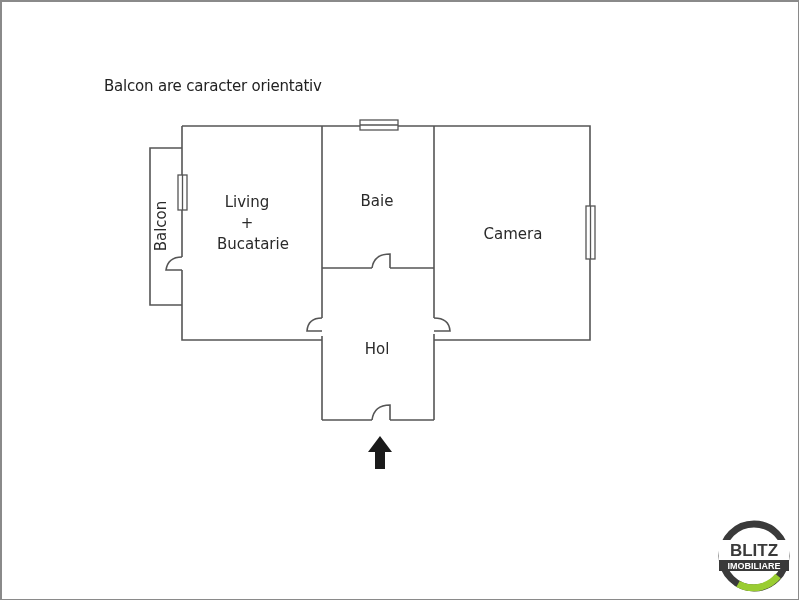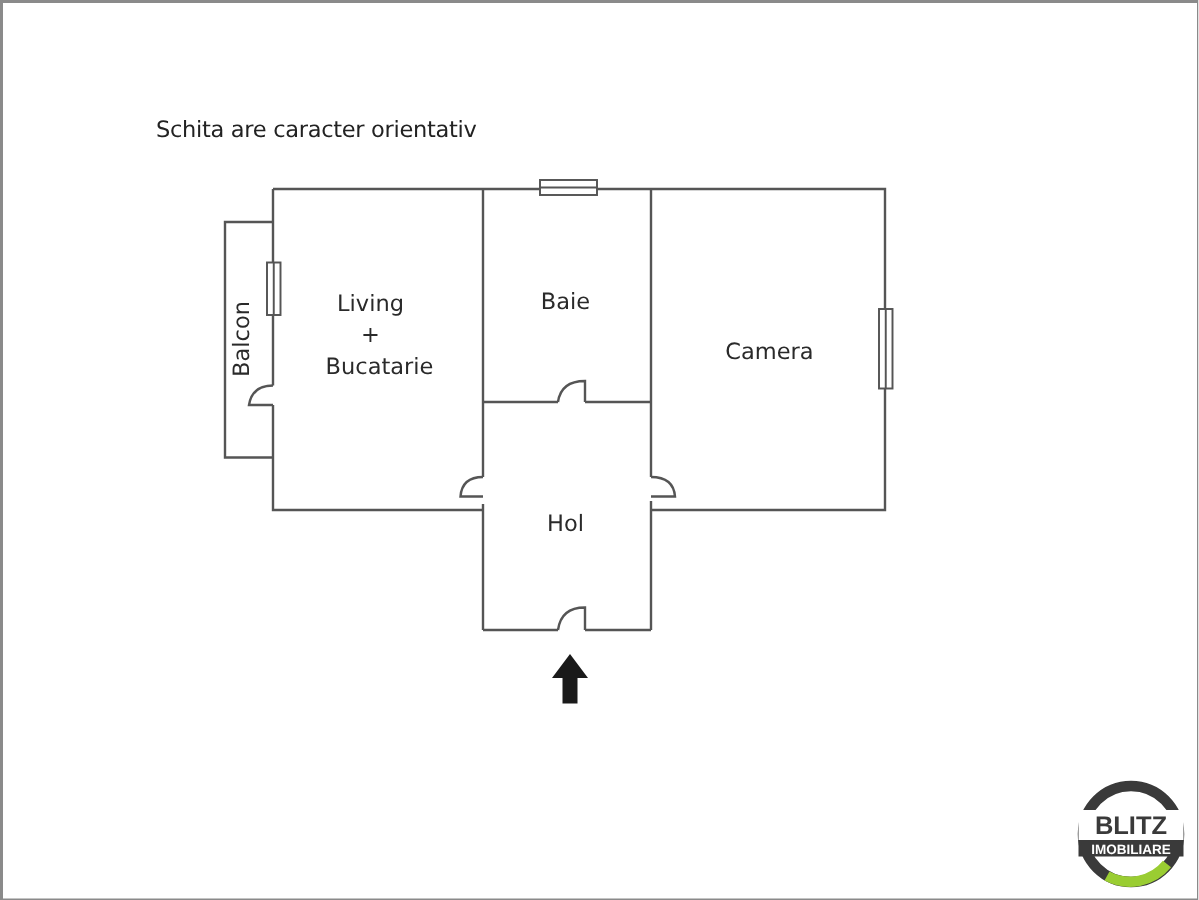--- a/index.html
+++ b/index.html
@@ -8,21 +8,21 @@
   .note { position: absolute; left: 104px; top: 77px; font-size: 15px; color: #222; letter-spacing: -0.2px; }
   svg.plan { position: absolute; left: 0; top: 0; }
   .lbl { font-family: "DejaVu Sans", sans-serif; fill: #2a2a2a; }
   .logo { position: absolute; left: 716px; top: 518px; width: 76px; height: 76px; }
 </style>
 </head>
 <body>
 
 <div class="frame"></div>
 
-<div class="note">Schita are caracter orientativ</div>
+<div class="note">Balcon are caracter orientativ</div>
 
 <svg class="plan" width="799" height="600" viewBox="0 0 799 600">
   <g fill="none" stroke="#555" stroke-width="1.6">
 
     <path d="M182,126 L590,126 L590,340 L434,340 M434,420 L322,420 M322,340 L182,340 L182,126"></path>
 
     <path d="M182,148 L150,148 L150,305 L182,305"></path>
 
     <path d="M322,126 L322,320"></path>
     <path d="M322,336 L322,420"></path>

